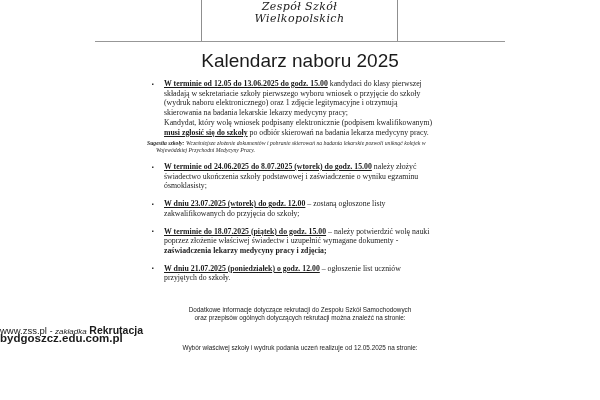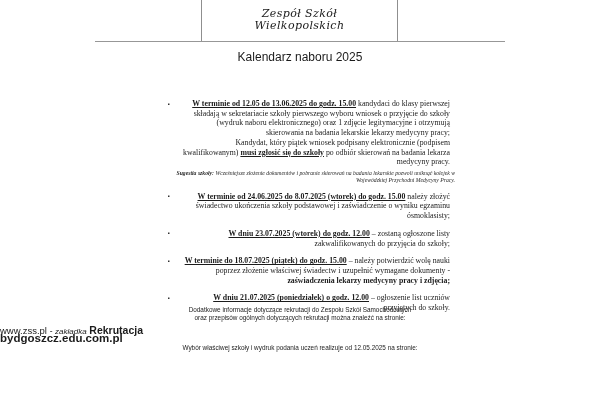--- a/index.html
+++ b/index.html
@@ -12,41 +12,40 @@
   }
   .page { position:relative; width:600px; height:400px; background:#ffffff; overflow:hidden; }
 
   
   .header-box {
     position:absolute; left:201px; top:0; width:197px; height:41px;
     border-left:1px solid #8f8f8f; border-right:1px solid #8f8f8f;
     text-align:center;
     font-family:"DejaVu Serif", serif;
     font-style:italic;
-    padding-top:8px;
+    padding-top:1px;
   }
   .school-line { font-size:11px; line-height:11.5px; letter-spacing:0.4px; font-weight:500; }
   .school-address { font-size:6.4px; line-height:8px; margin-top:2px; letter-spacing:0.2px; }
   .header-rule { position:absolute; left:95px; top:41px; width:410px; height:0; border-top:1px solid #979797; }
 
   
   .title {
     position:absolute; top:50px; left:0; width:100%;
     text-align:center;
     font-family:"Liberation Sans", sans-serif;
-    font-weight:400; font-size:12px; color:#1b1b1b;
+    font-weight:400; font-size:19px; color:#1b1b1b;
   }
 
   
   .bullets {
-    position:absolute; left:180px; top:79px; width:270px;
+    position:absolute; left:164px; top:79px; width:270px;
     list-style:none;
     font-size:7.8px; line-height:9.7px; color:#1b1b1b;
-    text-align:right;
-    margin-top:20px;
+    text-align:left;
   }
   .bullets li { position:relative; margin-bottom:8px; }
   .bullets li::before { content:"▪"; position:absolute; left:-12px; top:0.5px; font-size:5.5px; }
   .bh { font-weight:bold; text-decoration:underline; }
   .bold-underline { font-weight:bold; text-decoration:underline; }
   .bold { font-weight:bold; }
 
   
   .note {
     margin:3px 0 0 -17px;
@@ -94,21 +93,21 @@
     <div class="school-line">Zespół Szkół</div>
     <div class="school-line">Wielkopolskich</div>
   </div>
   <div class="header-rule"></div>
 
   <h1 class="title">Kalendarz naboru 2025</h1>
 
   <ul class="bullets">
     <li>
       <span class="bh">W terminie od 12.05 do 13.06.2025 do godz. 15.00</span><span> kandydaci do klasy pierwszej składają w sekretariacie szkoły pierwszego wyboru wniosek o przyjęcie do szkoły (wydruk naboru elektronicznego) oraz 1 zdjęcie legitymacyjne i otrzymują skierowania na badania lekarskie lekarzy medycyny pracy;</span><br>
-      <span>Kandydat, który piątek wniosek podpisany elektronicznie (podpisem kwalifikowanym) </span><span class="bold-underline">musi zgłosić się do szkoły</span><span> po odbiór skierowań na badania lekarza medycyny pracy.</span>
+      <span>Kandydat, który wolę wniosek podpisany elektronicznie (podpisem kwalifikowanym) </span><span class="bold-underline">musi zgłosić się do szkoły</span><span> po odbiór skierowań na badania lekarza medycyny pracy.</span>
       <div class="note">
         <span class="note-label">Sugestia szkoły:</span><span> Wcześniejsze złożenie dokumentów i pobranie skierowań na badania lekarskie pozwoli uniknąć kolejek w Wojewódzkiej Przychodni Medycyny Pracy.</span>
       </div>
     </li>
     <li>
       <span class="bh">W terminie od 24.06.2025 do 8.07.2025 (wtorek) do godz. 15.00</span><span> należy złożyć świadectwo ukończenia szkoły podstawowej i zaświadczenie o wyniku egzaminu ósmoklasisty;</span>
     </li>
     <li>
       <span class="bh">W dniu 23.07.2025 (wtorek) do godz. 12.00</span><span> – zostaną ogłoszone listy zakwalifikowanych do przyjęcia do szkoły;</span>
     </li>

